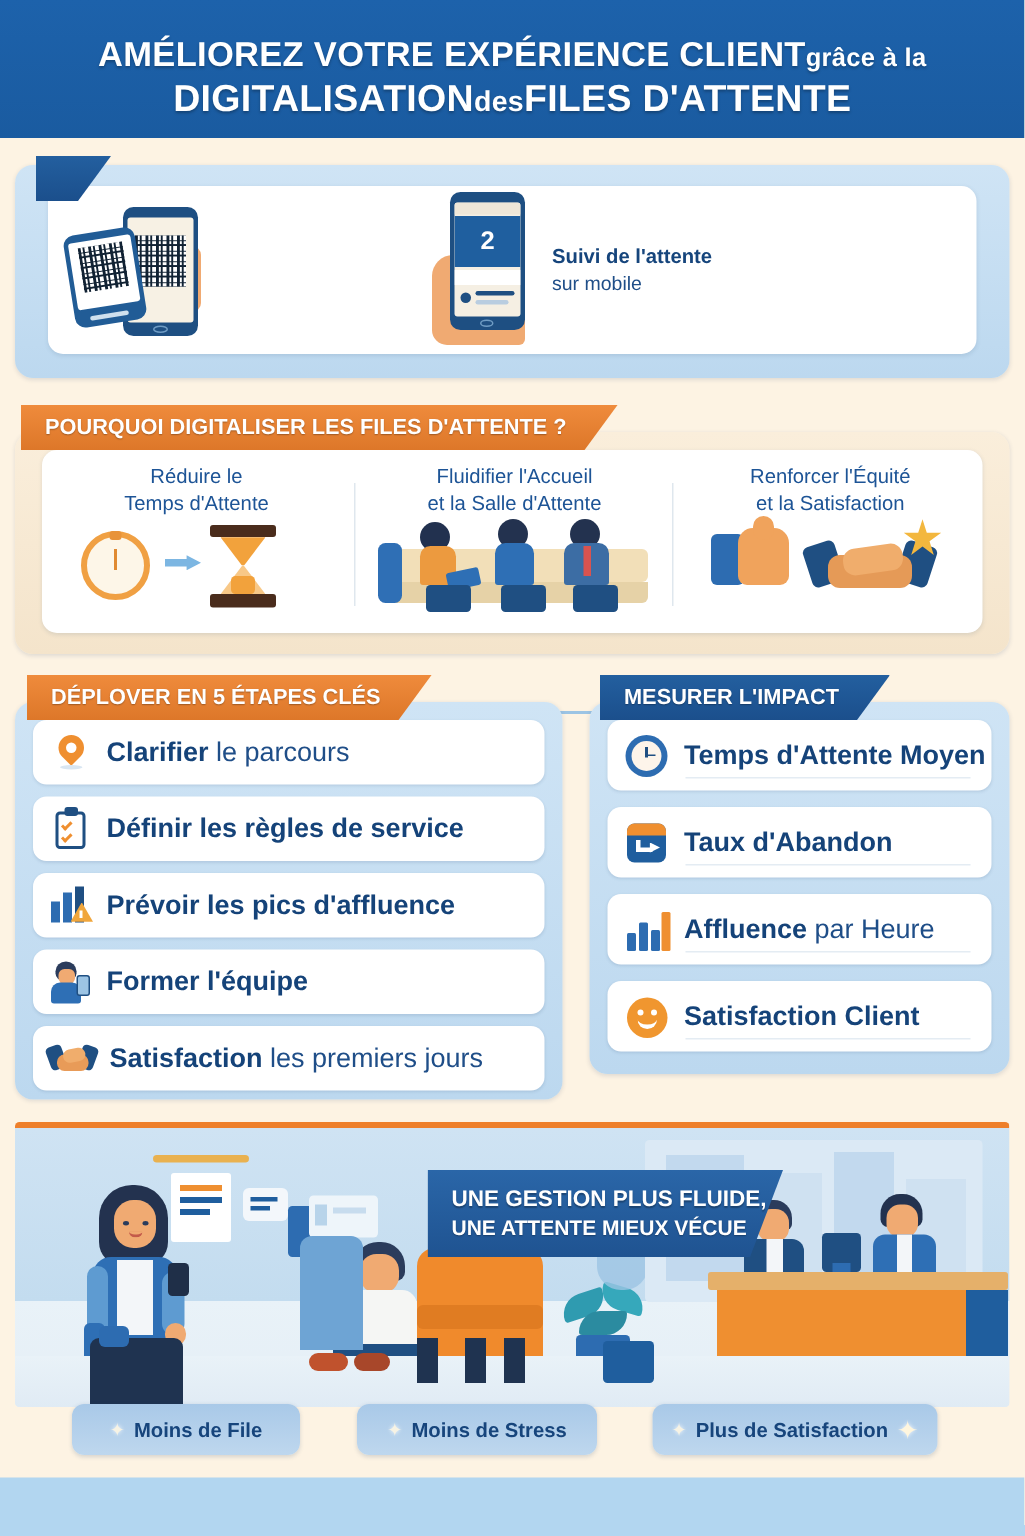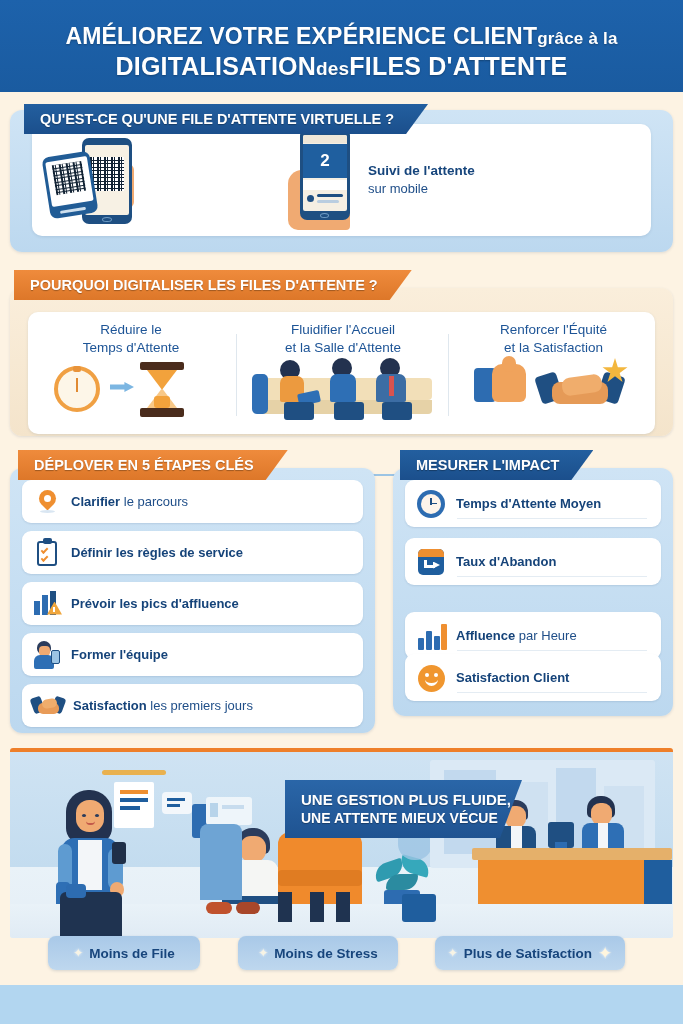--- a/index.html
+++ b/index.html
@@ -60,39 +60,39 @@
 
   
   #sec1-panel { left: 10px; top: 110px; width: 663px; height: 142px; }
   #sec1-card  { left: 22px; top: 14px; width: 619px; height: 112px; }
   .feat { position: absolute; top: 0; height: 112px; display: flex; align-items: center; }
   .feat .ftxt { font-size: 13px; color: #1f4e88; line-height: 1.38; }
   .feat .ftxt b { font-weight: bold; color: #16457c; font-size: 13.5px; display:block; }
 
   
   #sec2-panel { left: 10px; top: 288px; width: 663px; height: 148px; }
-  #sec2-card  { left: 18px; top: 24px; width: 627px; height: 122px; }
+  #sec2-card  { left: 18px; top: 12px; width: 627px; height: 122px; }
   .col3 { position: absolute; top: 0; height: 122px; text-align: center; }
   .col3 .h { font-size: 13.5px; color: #1d5496; font-weight: bold; line-height: 1.3; padding-top: 9px; }
   .col3 .h span { font-weight: normal; }
   .divider { position: absolute; top: 22px; width: 1px; height: 82px; background: #dfe7ee; }
 
   
   #sec3l-panel { left: 10px; top: 468px; width: 365px; height: 265px; }
   #sec3r-panel { left: 393px; top: 468px; width: 280px; height: 248px; }
   .deco-line { position:absolute; height:2px; background:#9cc4e4; border-radius:2px; }
 
   .list-row {
     position: absolute; left: 12px; background: #fff; border-radius: 9px;
     box-shadow: 0 1px 2px rgba(40,70,110,.13);
     display: flex; align-items: center; padding-left: 10px;
   }
   #sec3l-panel .list-row { width: 341px; height: 43px; }
   #sec3r-panel .list-row { width: 256px; height: 47px; }
-  .list-row .lbl { font-size: 13px; color: #1f4e88; margin-left: 9px; }
+  .list-row .lbl { font-size: 18px; color: #1f4e88; margin-left: 9px; }
   .list-row .lbl b { font-weight: bold; color: #154379; }
   .underline { position: absolute; left: 52px; right: 14px; bottom: 8px; height: 1px; background: #e4ecf3; }
 
   
   #scene {
     position: absolute; left: 10px; top: 748px; width: 663px; height: 190px;
     border-top: 4px solid #ee7f2a; border-radius: 3px; overflow: hidden;
     background: linear-gradient(180deg,#cfe3f3 0%, #c3dcef 62%, #e9f2f8 62%, #e4eef6 100%);
   }
   #scene-title {
@@ -137,21 +137,20 @@
     <div class="l1">
       <span>AMÉLIOREZ VOTRE EXPÉRIENCE CLIENT</span><span class="sm">grâce à la</span>
     </div>
     <div class="l2">
       <span>DIGITALISATION</span><span class="sm2">des</span><span>FILES D'ATTENTE</span>
     </div>
   </div>
 
   <div class="ribbon blue" style="left:24px; top:104px;">
     <span class="tail"></span>
-    <span class="txt">QU'EST-CE QU'UNE FILE D'ATTENTE VIRTUELLE ?</span>
   </div>
   <div class="panel" id="sec1-panel">
     <div class="inner-card" id="sec1-card">
 
       <div class="feat" style="left:8px; width:220px;">
         <div style="position:relative;width:108px;height:100px;">
           <div class="hand" style="left:72px; top:34px; width:22px; height:44px; border-radius:6px;"></div>
           <div class="phone" style="left:42px; top:8px; width:50px; height:86px;">
             <div class="scr" style="background:#f7f1e4;">
                 <div class="qr" style="position:absolute;left:5px;top:12px;width:34px;height:34px;"></div>
@@ -346,21 +345,21 @@
       <span style="position:relative;width:32px;height:32px;display:inline-block;">
         <span style="position:absolute;left:2px;top:2px;width:28px;height:28px;border-radius:50%;background:#2d6cb1;"></span>
         <span style="position:absolute;left:6px;top:6px;width:20px;height:20px;border-radius:50%;background:#fdf4ea;"></span>
         <span style="position:absolute;left:15px;top:10px;width:1.6px;height:7px;background:#1f4f82;"></span>
         <span style="position:absolute;left:15px;top:15px;width:7px;height:1.6px;background:#1f4f82;"></span>
       </span>
       <span class="lbl"><b>Temps d'Attente Moyen</b><span></span></span>
       <span class="underline"></span>
     </div>
 
-    <div class="list-row" style="top:144px;">
+    <div class="list-row" style="top:128px;">
       <span style="position:relative;width:32px;height:32px;display:inline-block;">
         <span style="position:absolute;left:3px;top:18px;width:6px;height:12px;background:#2d6cb1;border-radius:1px;"></span>
         <span style="position:absolute;left:11px;top:11px;width:6px;height:19px;background:#2d6cb1;border-radius:1px;"></span>
         <span style="position:absolute;left:19px;top:16px;width:6px;height:14px;background:#2d6cb1;border-radius:1px;"></span>
         <span style="position:absolute;left:26px;top:4px;width:6px;height:26px;background:#ef8f30;border-radius:1px;"></span>
       </span>
       <span class="lbl"><b>Affluence</b><span> par Heure</span></span>
       <span class="underline"></span>
     </div>
 

